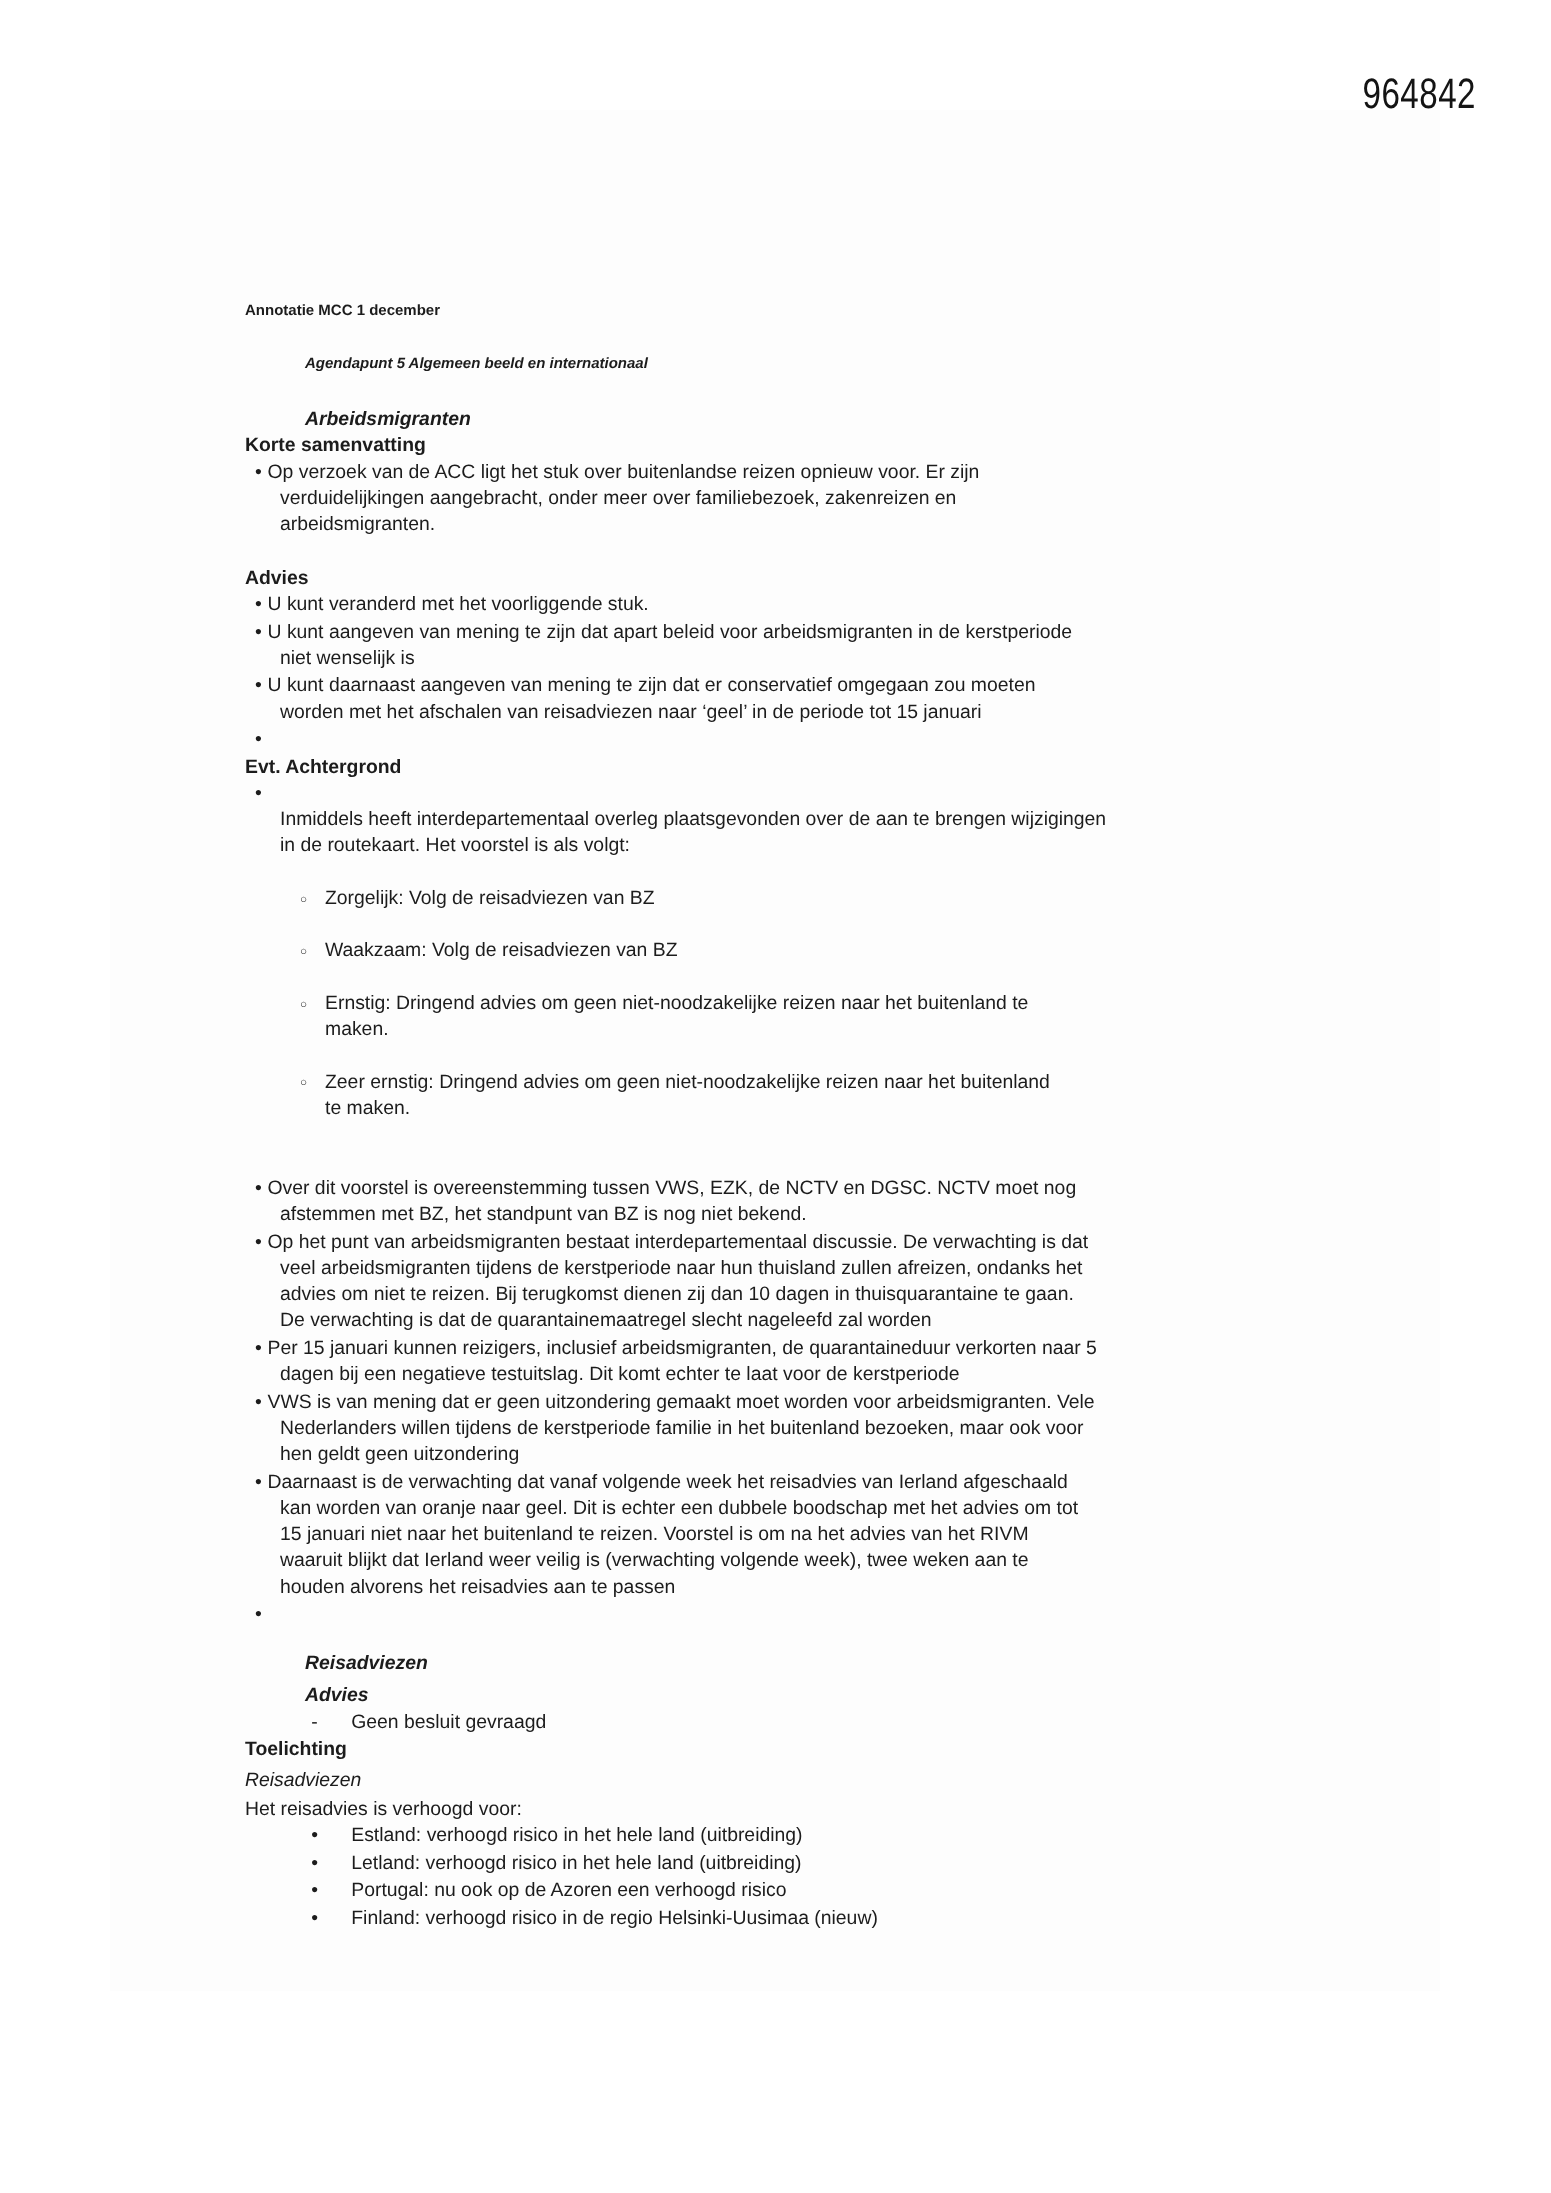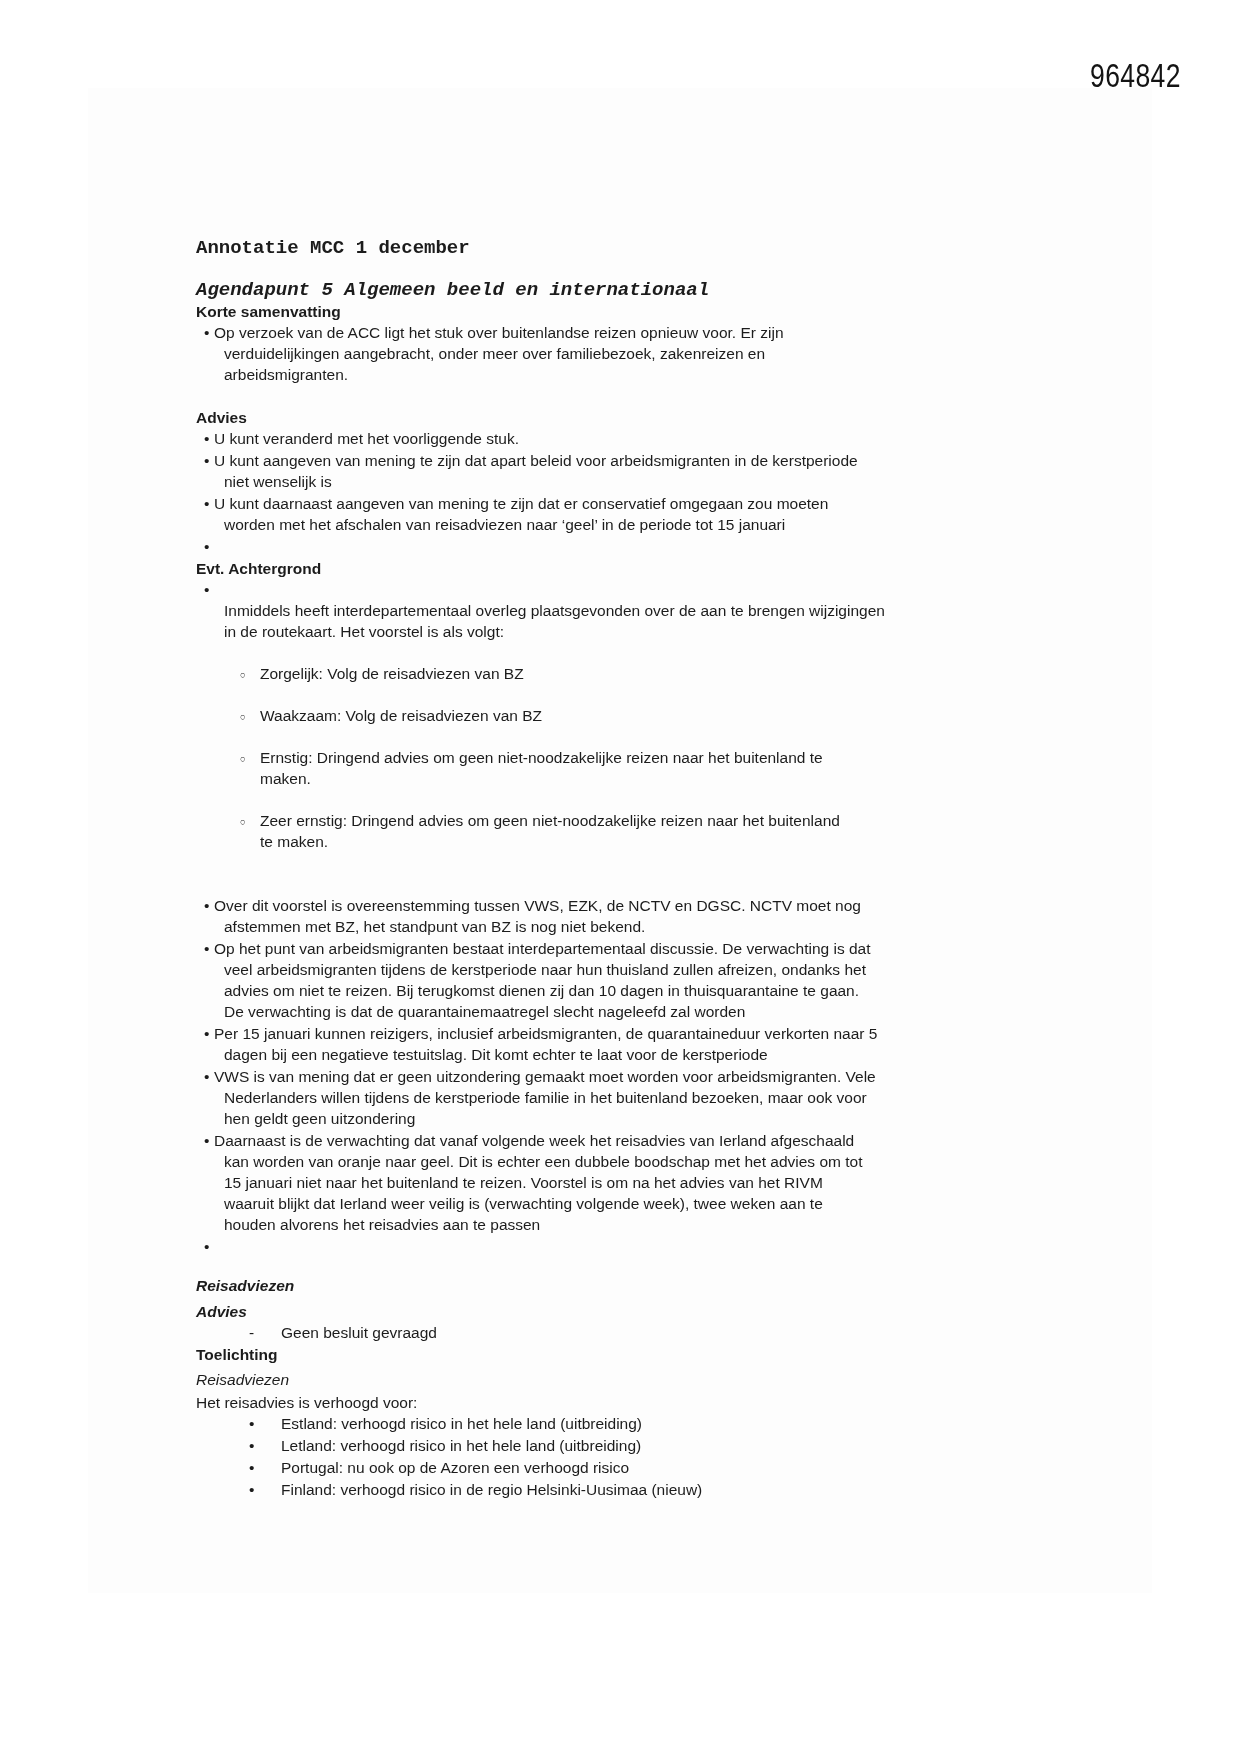--- a/index.html
+++ b/index.html
@@ -16,23 +16,23 @@
     position:absolute;left:1090px;top:56px;
     font-size:34px;letter-spacing:.5px;color:#141414;
     transform:scaleX(.78);transform-origin:0 0;white-space:nowrap;
   }
   .content{
     position:absolute;left:196px;top:238px;width:782px;
     font-size:15.5px;line-height:21px;
   }
   .content div{white-space:pre-line;}
   .b{font-weight:700;}
-  .bi{font-weight:700;font-style:italic;}
+  .bi{font-weight:700;font-style:italic;margin-left:48px;}
   .i{font-style:italic;}
-  .fs16{font-size:19px;font-family:Liberation Mono, monospace;}
+  .fs16{font-size:12px;}
   .mt21{margin-top:21px;}
   .mt24{margin-top:24px;}
   .mt22{margin-top:22px;}
   .mt18{margin-top:18px;}
   .mt15{margin-top:0;}
   .mt5{margin-top:5px;}
   .mt4{margin-top:4px;}
   .mt2{margin-top:2px;}
   ul{list-style:none;margin:0;padding:0;}
   li{position:relative;white-space:pre-line;min-height:21px;margin:0 0 1px 0;}
@@ -58,20 +58,21 @@
 <div class="sheet"></div>
 
 <div class="doc-number">964842</div>
 
 <div class="content">
 
   <div class="b fs16">Annotatie MCC 1 december</div>
 
   <div class="bi fs16 mt21">Agendapunt 5 Algemeen beeld en internationaal</div>
 
+  <div class="bi mt24">Arbeidsmigranten</div>
   <div class="b">Korte samenvatting</div>
   <ul class="l1">
     <li>Op verzoek van de ACC ligt het stuk over buitenlandse reizen opnieuw voor. Er zijn
 verduidelijkingen aangebracht, onder meer over familiebezoek, zakenreizen en
 arbeidsmigranten.</li>
   </ul>
 
   <div class="b mt22">Advies</div>
   <ul class="l1">
     <li>U kunt veranderd met het voorliggende stuk.</li>

